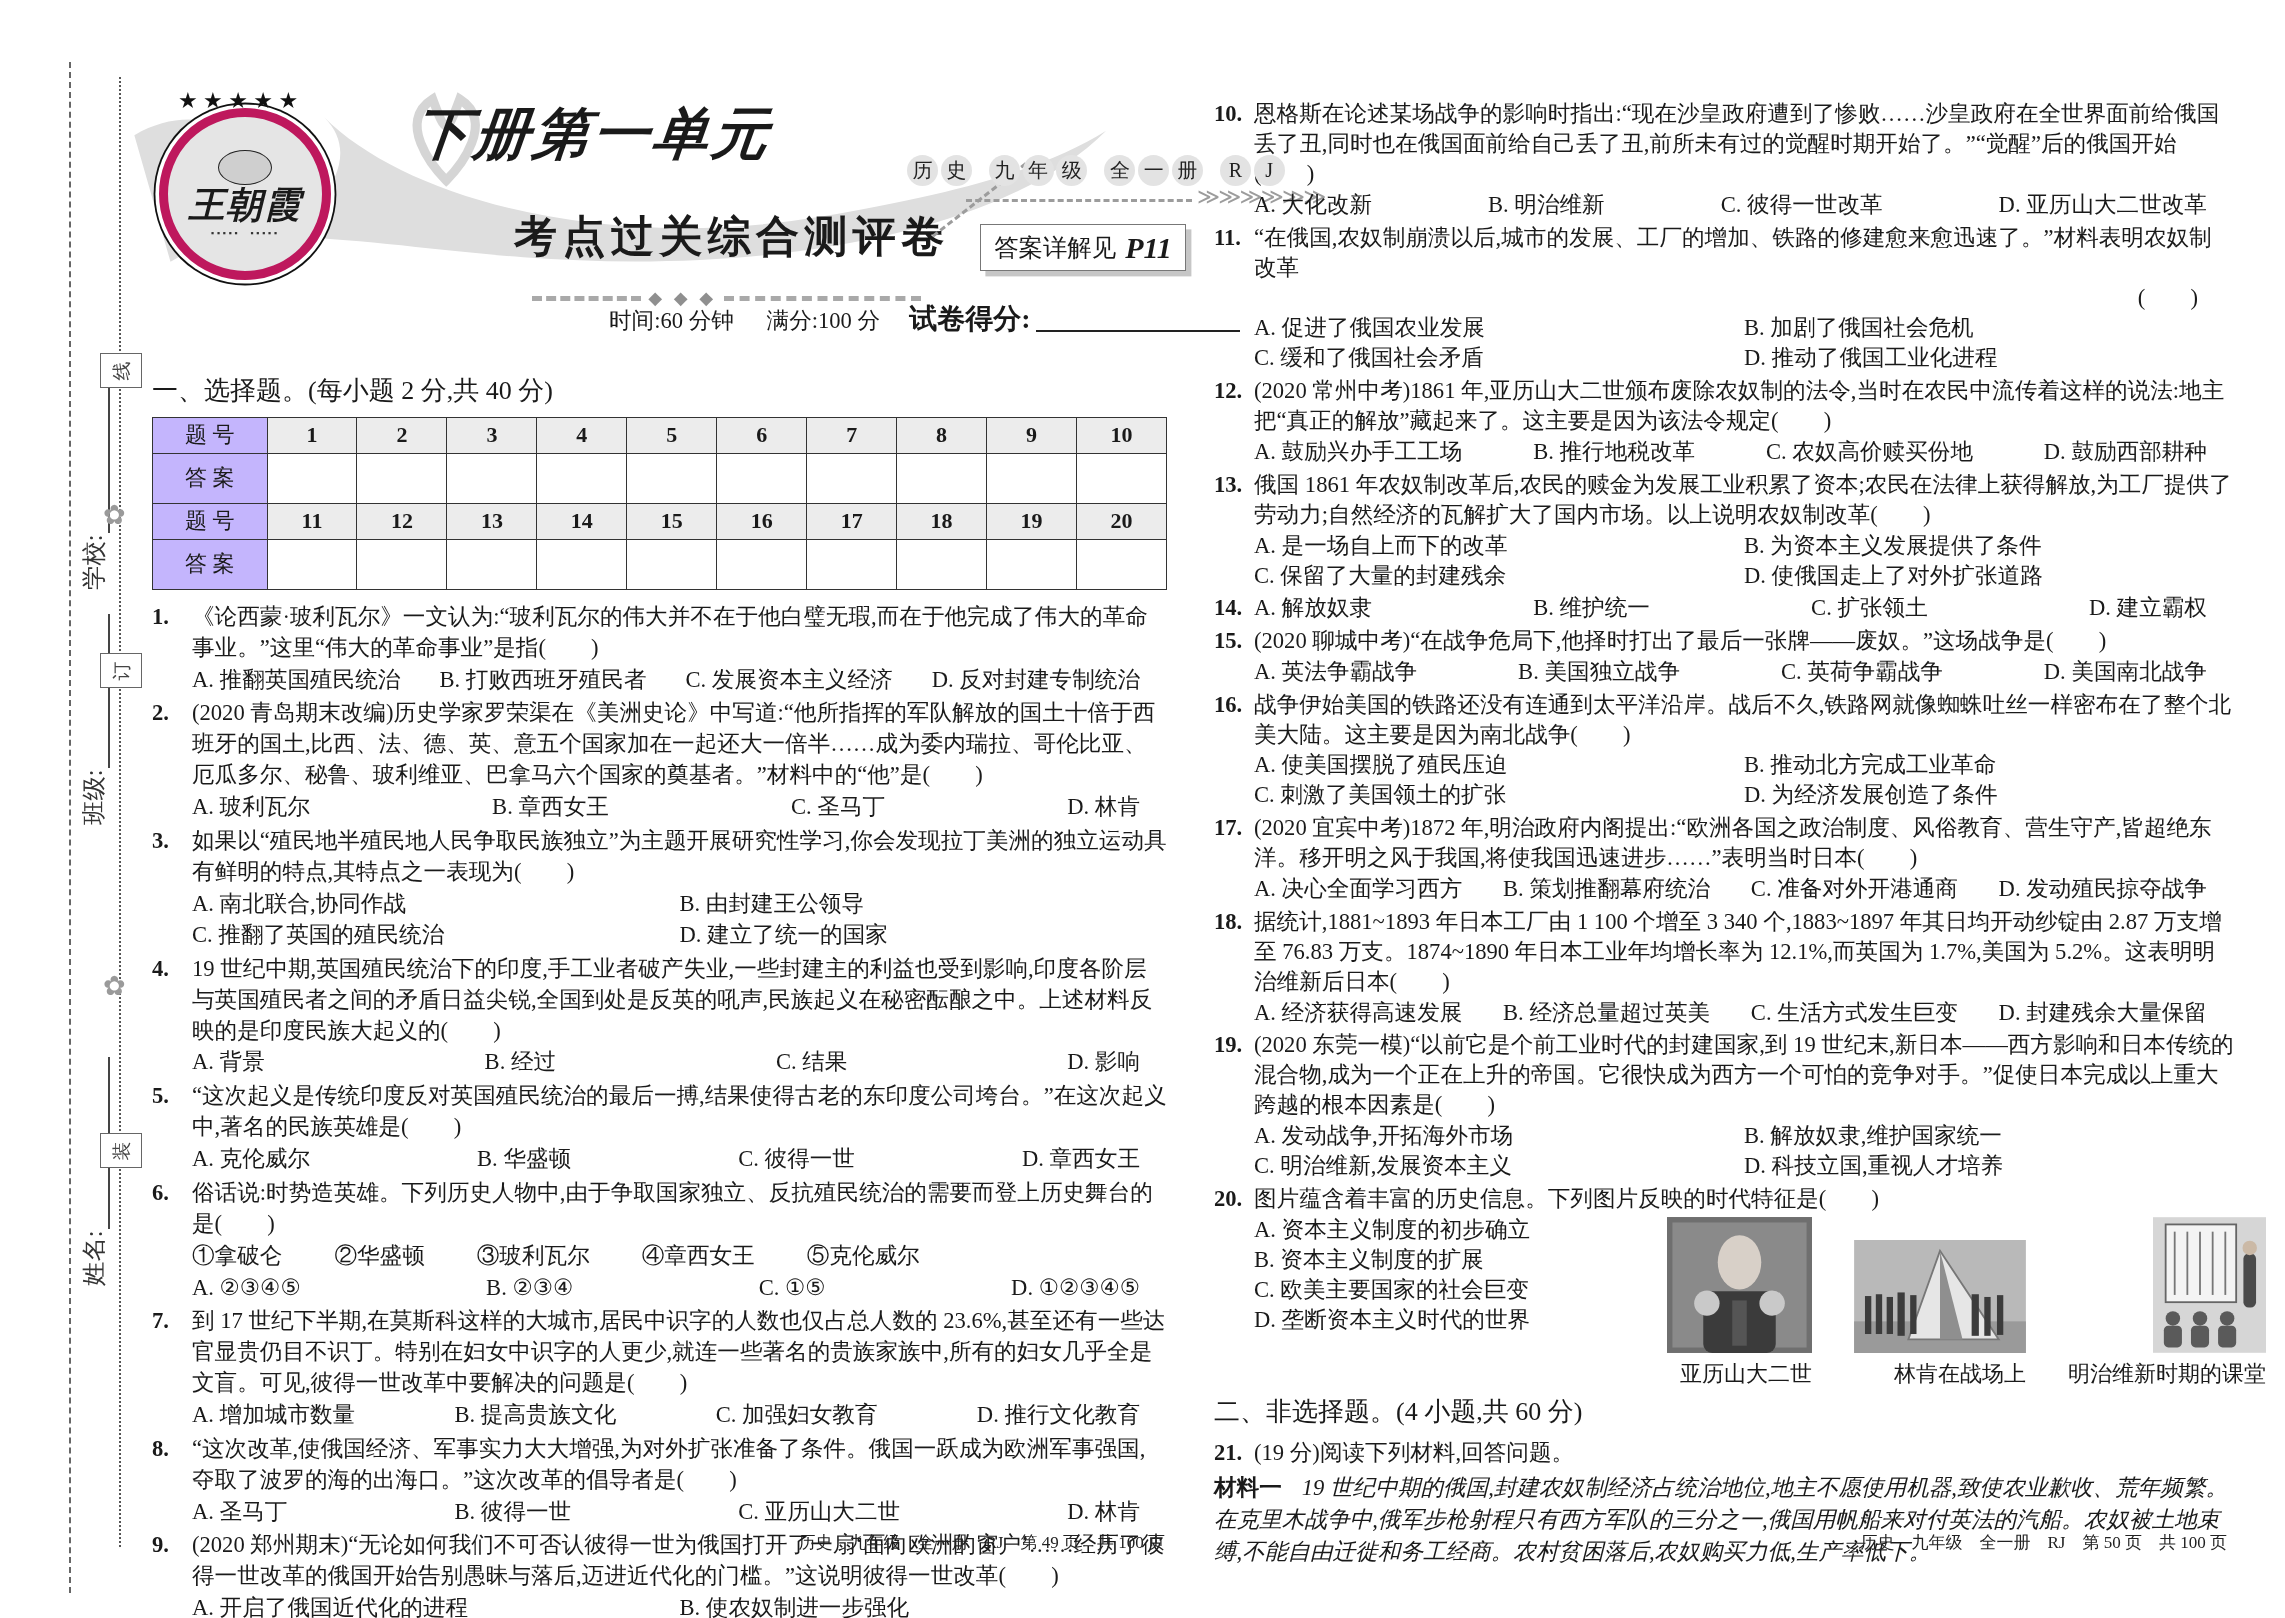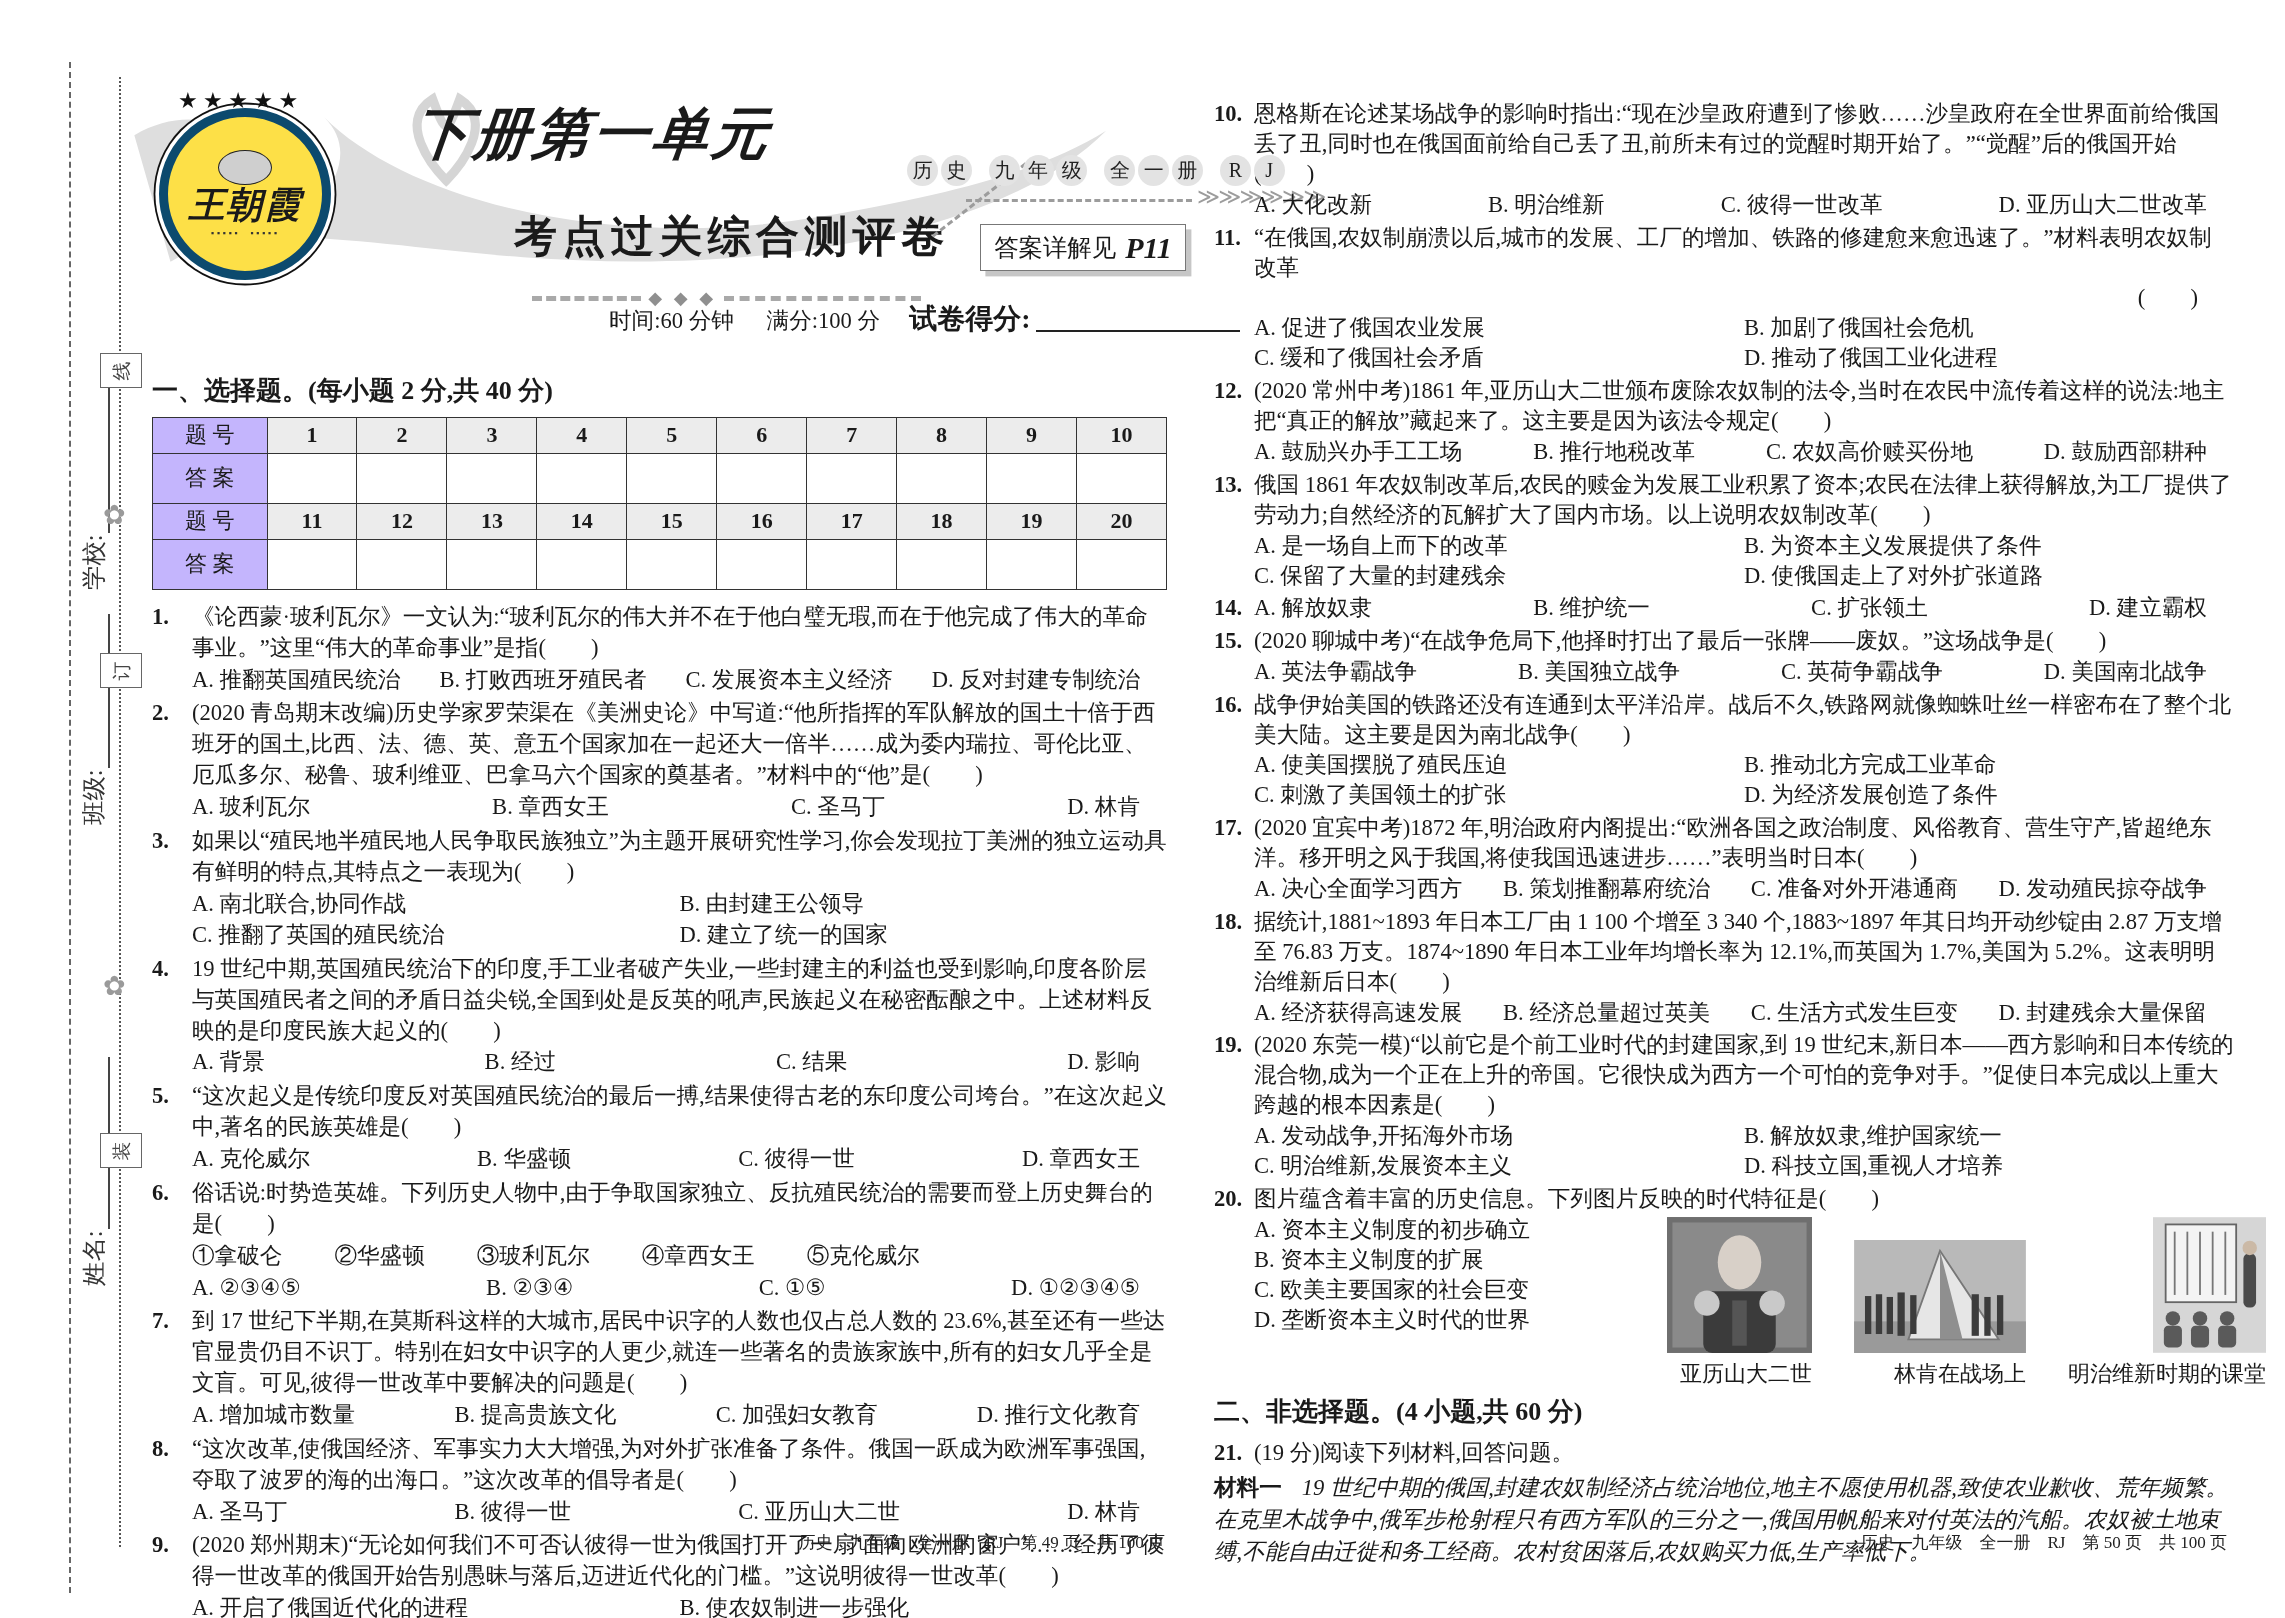--- a/index.html
+++ b/index.html
@@ -16,21 +16,21 @@
              white-space:nowrap;font-size:24.4px;color:#333;display:flex;align-items:flex-end;}
   .sl-ul{display:inline-block;border-bottom:2.7px solid #444;height:0.9px;margin-left:1.8px;}
   
   .page{position:absolute;top:72px;}
   .page-left{left:152px;width:1015px;}
   .page-right{left:1214px;width:1020px;}
   
   .hdr{position:relative;height:299px;}
   .swoosh1{position:absolute;left:-18px;top:9px;width:977px;height:226px;pointer-events:none;}
   .logo{position:absolute;left:7.2px;top:36px;width:154px;height:154px;border-radius:50%;
-        border:9px solid #0c4a6e;background:#fde047;z-index:2;display:flex;flex-direction:column;
+        border:9px solid #be185d;background:#e5e5e5;z-index:2;display:flex;flex-direction:column;
         align-items:center;justify-content:center;box-shadow:0 0 0 3.6px #fff,0 0 0 5.4px #111;}
   .logo-oval{width:52px;height:33px;border-radius:50%;background:#cfcfcf;border:1.8px solid #222;margin-bottom:1.8px;}
   .brand{font-size:36px;font-weight:bold;font-style:italic;letter-spacing:1.8px;line-height:1;}
   .brand-dots{margin-top:5.4px;color:#333;font-size:9px;letter-spacing:2.7px;}
   .stars{position:absolute;left:16.3px;top:16.3px;width:145px;text-align:center;font-size:22px;
          letter-spacing:5.4px;color:#111;z-index:3;}
   .unit-title{position:absolute;left:262px;top:25px;font-size:56px;font-weight:bold;font-style:italic;
               transform:skewX(-6deg);letter-spacing:3.6px;}
   .exam-title{position:absolute;left:362px;top:136px;font-size:43px;font-weight:bold;letter-spacing:5.4px;}
   .title-orn{position:absolute;left:380px;top:215px;width:389px;display:flex;align-items:center;}
@@ -44,21 +44,21 @@
   .arrows{position:absolute;left:1045px;top:112px;color:#9c9c9c;font-size:22px;letter-spacing:-1.8px;}
   .dash-diag{position:absolute;left:780px;top:163px;width:118px;border-top:3.6px dashed #9c9c9c;
              transform:rotate(-38deg);transform-origin:left top;}
   .ansbox{position:absolute;left:828px;top:152px;width:204px;height:45px;border:1.8px solid #777;
           background:#fff;box-shadow:5.4px 5.4px 0 #c6c6c6;display:flex;align-items:center;
           justify-content:center;font-size:24.4px;z-index:2;}
   .ansbox b{font-style:italic;font-size:30px;margin-left:9px;font-family:"Liberation Serif",serif;}
   .meta-line{position:absolute;left:457px;top:228px;font-size:22.6px;white-space:nowrap;}
   .meta-line .score{font-size:28px;font-weight:bold;margin-left:23.5px;}
   .score-ul{display:inline-block;width:204px;border-bottom:2.7px solid #222;height:0.9px;vertical-align:-3.6px;}
-  .sec-head{font-size:26px;font-weight:bold;margin:1.8px 0 9px 0;}
+  .sec-head{font-size:26px;font-weight:normal;margin:1.8px 0 9px 0;}
   
   table.anst{border-collapse:collapse;width:100%;table-layout:fixed;margin-bottom:11px;}
   table.anst td,table.anst th{border:1.8px solid #333;text-align:center;font-weight:normal;}
   table.anst th{background:#c4b5fd;font-size:22px;height:33px;}
   table.anst td.num{background:#ececec;font-size:22px;font-weight:bold;height:33px;
                     font-family:"Liberation Serif",serif;}
   table.anst td.blank{height:47px;background:#fff;}
   
   .qwrap{font-size:22.6px;line-height:31px;}
   .page-right .qwrap{line-height:30px;}

